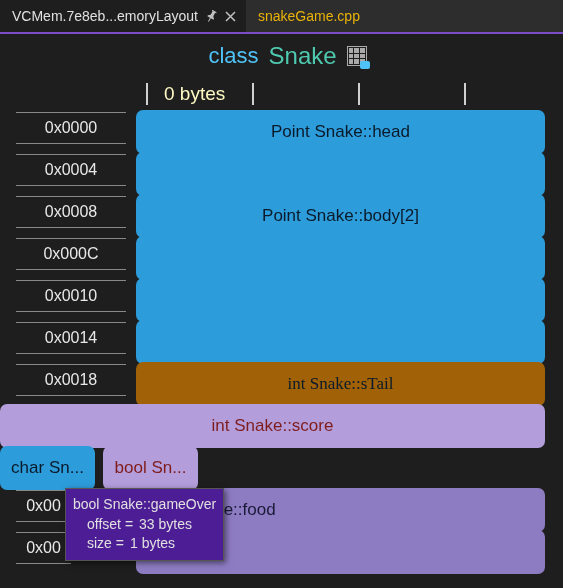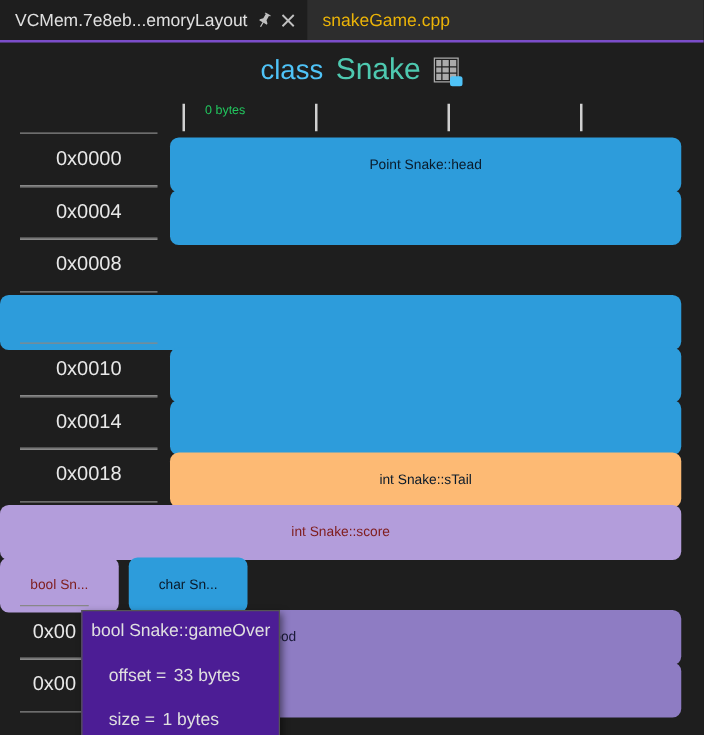--- a/index.html
+++ b/index.html
@@ -95,35 +95,35 @@
   .ruler .tick {
     width: 2px;
     height: 22px;
     background: #d0d0d0;
     margin-right: 104px;
   }
   .ruler .label {
     position: absolute;
     left: 28px;
     top: 3px;
-    font-size: 10px;
-    color: #22c55e;
+    font-size: 19px;
+    color: #fef9c3;
   }
 
   .mem-row {
     display: flex;
     align-items: center;
     height: 40px;
     margin-bottom: 2px;
     position: relative;
   }
   .offset-cell {
     width: 110px;
     flex: none;
-    height: 44px;
+    height: 32px;
     display: flex;
     align-items: center;
     justify-content: center;
     border-top: 1px solid #888;
     border-bottom: 1px solid #888;
     color: #e8e8e8;
     font-size: 16px;
     margin-right: 10px;
     margin-left: 16px;
   }
@@ -135,48 +135,48 @@
     height: 36px;
     position: relative;
   }
   .member-bar {
     height: 44px;
     border-radius: 7px;
     display: flex;
     align-items: center;
     justify-content: center;
     color: #0a1a2a;
-    font-size: 11px;
+    font-size: 17px;
     white-space: nowrap;
     overflow: hidden;
     text-overflow: ellipsis;
     padding: 0 8px;
   }
   .c-blue { background: #2d9cdb; }
-  .c-orange { background: #fdba74; }
+  .c-orange { background: #a16207; font-family: Liberation Serif, serif; }
   .c-purple { background: #b39ddb; color: #7f1d1d; }
   .c-purple2 { background: #8e7cc3; color: #1a1a38; }
 
   .full { flex: 1; }
   .byte1 { width: 95px; flex: none; }
 
   .tooltip {
     position: absolute;
     background: #4c1d95;
     border: 1px solid #555;
     padding: 6px 7px;
     font-size: 14px;
     line-height: 1.4;
     color: #e0e0e0;
     z-index: 10;
     left: 65px;
     top: 488px;
     box-shadow: 2px 2px 6px rgba(0,0,0,0.5);
   }
-  .tooltip-row { display: flex; gap: 6px; margin-top: 16px; }
+  .tooltip-row { display: flex; gap: 6px; }
   .pad-l { padding-left: 14px; }
 </style>
 </head>
 <body>
 
 <div class="tab-bar">
   <div class="tab active">
     <span>VCMem.7e8eb...emoryLayout</span>
     <span class="pin-icon">
       <svg width="12" height="12" viewBox="0 0 12 12">
@@ -231,23 +231,27 @@
 
 <div class="mem-row">
   <div class="offset-cell">0x0004</div>
   <div class="bar-area">
       <div class="member-bar c-blue full"></div>
     </div>
 </div>
 
 <div class="mem-row">
   <div class="offset-cell">0x0008</div>
-</div>
-
-<div class="mem-row">
+  <div class="bar-area">
+      <div class="member-bar c-blue full">Point Snake::body[2]</div>
+    </div>
+</div>
+
+<div class="mem-row">
+  <div class="offset-cell">0x000C</div>
   <div class="bar-area">
       <div class="member-bar c-blue full"></div>
     </div>
 </div>
 
 <div class="mem-row">
   <div class="offset-cell">0x0010</div>
   <div class="bar-area">
       <div class="member-bar c-blue full"></div>
     </div>
@@ -268,22 +272,22 @@
 </div>
 
 <div class="mem-row">
   <div class="bar-area">
       <div class="member-bar c-purple full">int Snake::score</div>
     </div>
 </div>
 
 <div class="mem-row">
   <div class="bar-area">
+    <div class="member-bar c-blue byte1">char Sn...</div>
     <div class="member-bar c-purple byte1">bool Sn...</div>
-    <div class="member-bar c-blue byte1">char Sn...</div>
   </div>
 </div>
 
 <div class="mem-row">
   <div class="offset-cell" style="width:55px;">0x00</div>
   <div class="bar-area" style="margin-left:55px;">
     <div class="member-bar c-purple2 full" style="justify-content:flex-start;padding-left:30px;">nt Snake::food</div>
   </div>
 </div>
 

